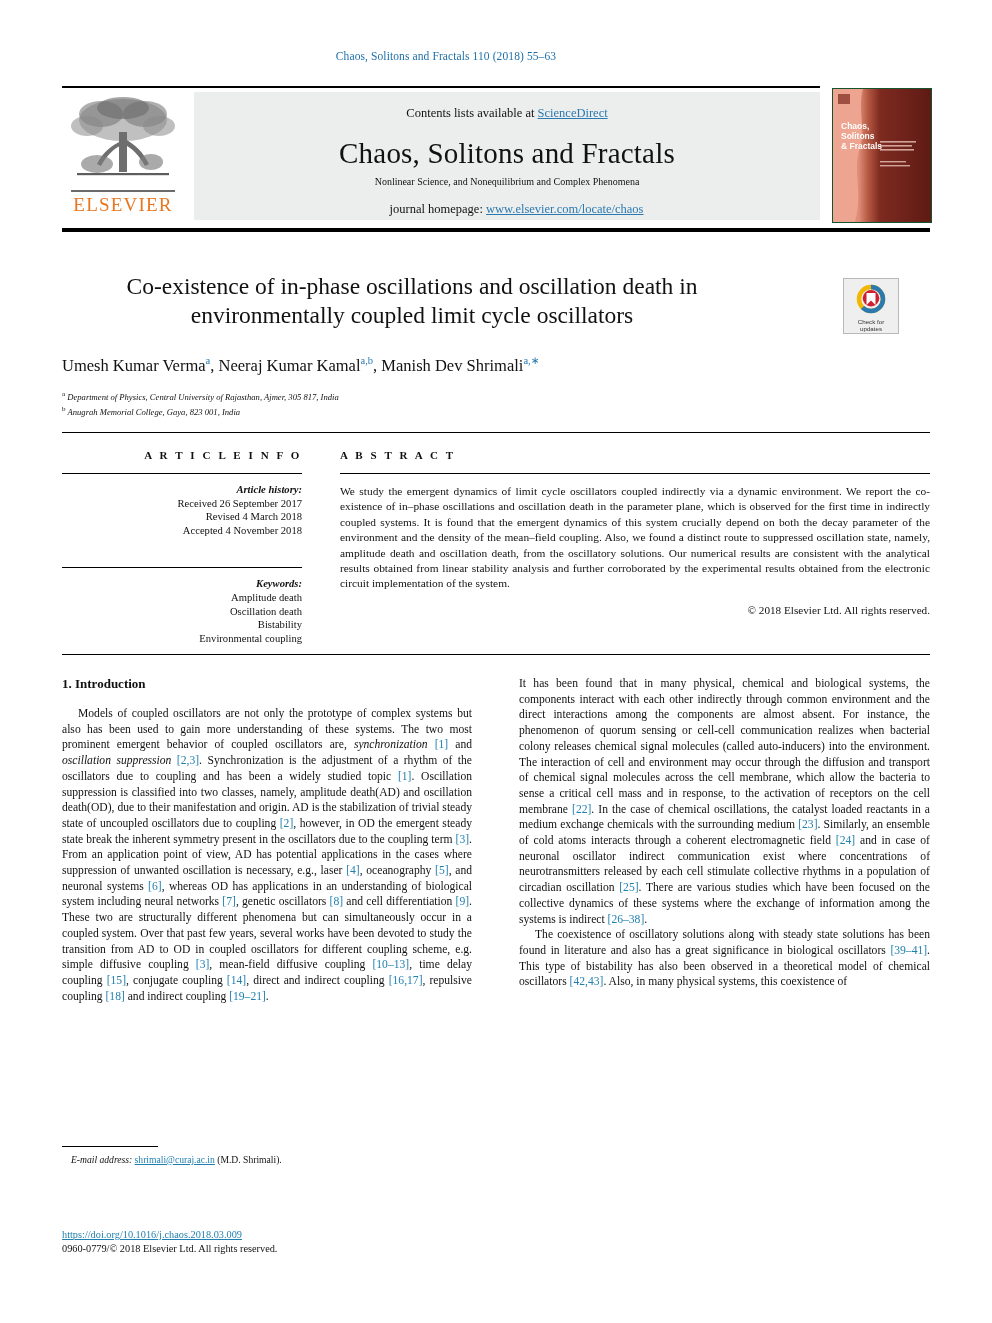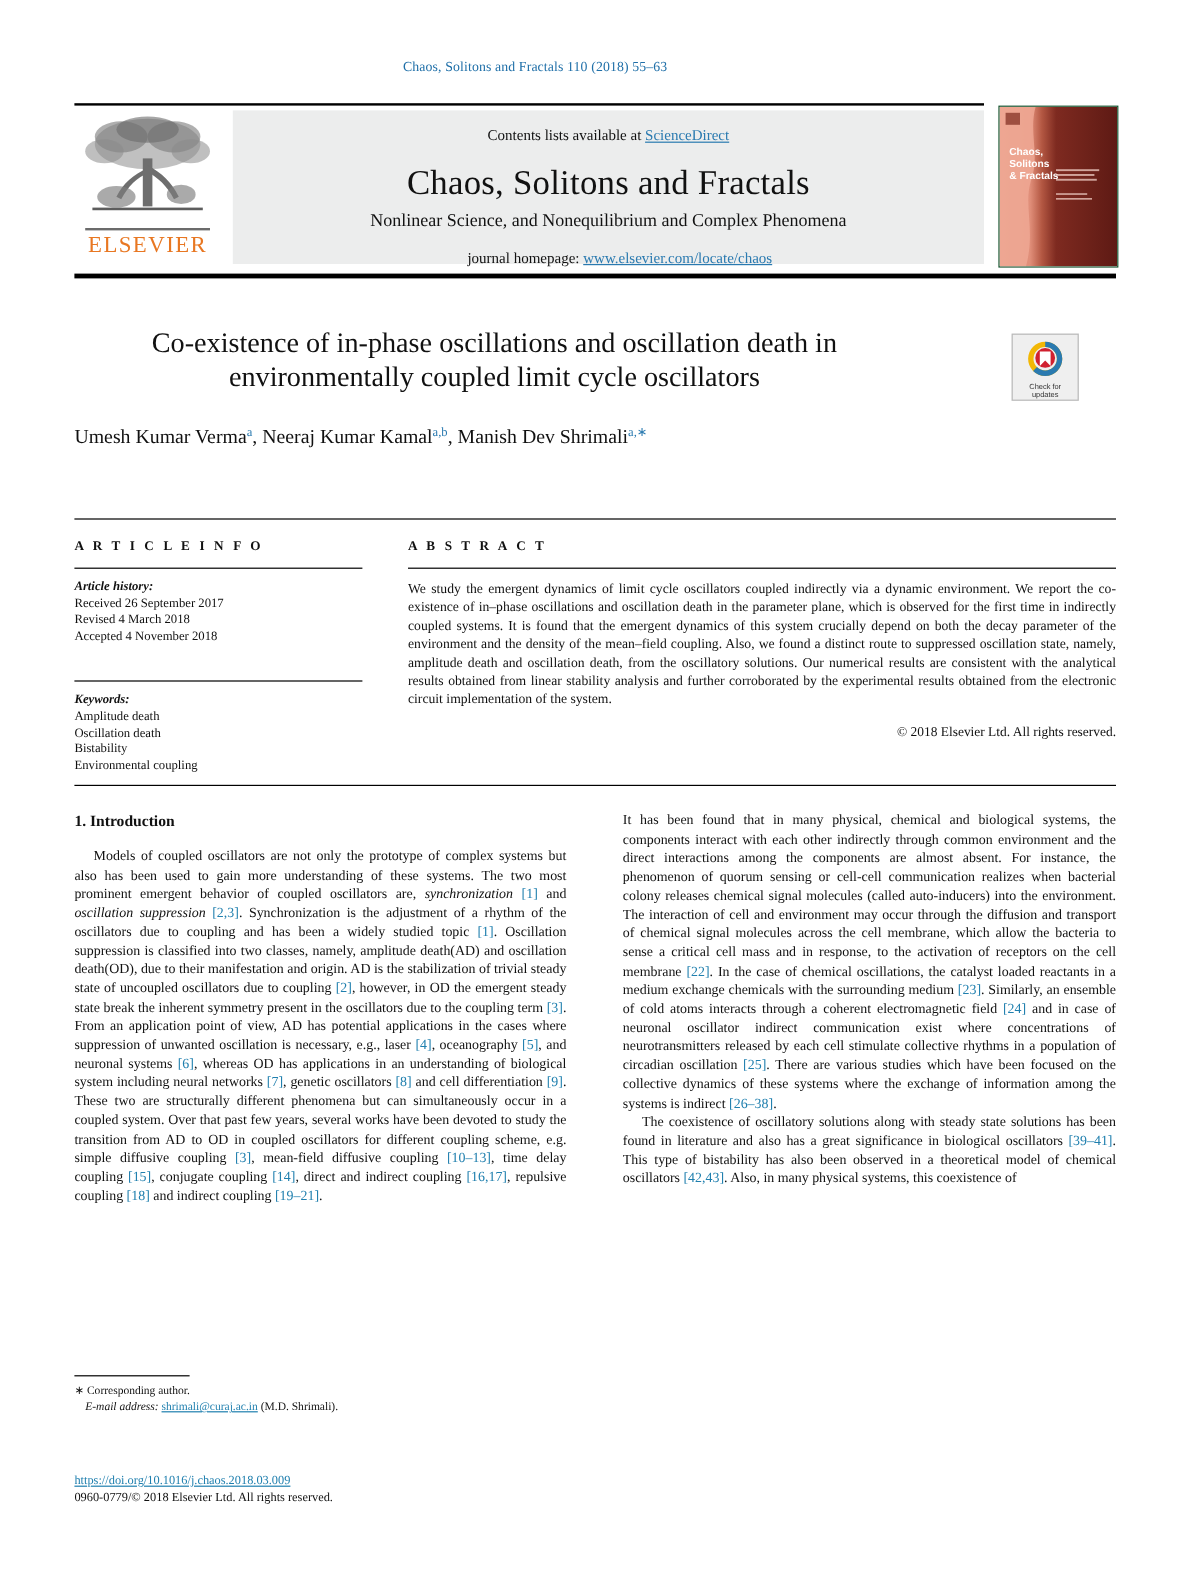--- a/index.html
+++ b/index.html
@@ -87,21 +87,21 @@
     color: #111;
   }
   .sd-link { color: #2a7ab0; }
   .journal-title {
     font-size: 29px;
     margin-top: 16px;
     color: #111;
     letter-spacing: .2px;
   }
   .journal-sub {
-    font-size: 15px;
+    font-size: 10px;
     margin-top: 6px;
     color: #111;
   }
   .homepage-line {
     font-size: 12.5px;
     margin-top: 15px;
     color: #111;
     padding-left: 19px;
   }
   .homepage-url { color: #2a7ab0; }
@@ -182,20 +182,21 @@
     left: 62px;
     width: 868px;
     height: 1px;
     background: #000;
   }
   .info-col {
     position: absolute;
     top: 449px;
     left: 62px;
     width: 240px;
+    text-align: right;
   }
   .abs-col {
     position: absolute;
     top: 449px;
     left: 340px;
     width: 590px;
   }
   .sechead {
     font-size: 11px;
     font-weight: bold;
@@ -366,20 +367,24 @@
         </g>
       </svg>
     </div>
   </div>
 
   <div class="heavy-rule"></div>
 
   <div class="title-block">
     <h1 class="paper-title">Co-existence of in-phase oscillations and oscillation death in environmentally coupled limit cycle oscillators</h1>
     <div class="authors">Umesh Kumar Verma<sup>a</sup>, Neeraj Kumar Kamal<sup>a,b</sup>, Manish Dev Shrimali<sup>a,</sup><sup>∗</sup></div>
+    <div class="affils">
+      <div><sup>a</sup> <span>Department of Physics, Central University of Rajasthan, Ajmer, 305 817, India</span></div>
+      <div><sup>b</sup> <span>Anugrah Memorial College, Gaya, 823 001, India</span></div>
+    </div>
   </div>
 
   <div class="crossmark">
     <svg width="30" height="30" viewBox="0 0 40 40" style="margin-top:5px">
       <circle cx="20" cy="20" r="16" fill="none" stroke="#f2b705" stroke-width="6"></circle>
       <path d="M20 4 a16 16 0 0 1 0 32 a16 16 0 0 1 -11.3 -4.7" fill="none" stroke="#2a7ab0" stroke-width="6"></path>
       <circle cx="20" cy="19" r="11" fill="#d0202f"></circle>
       <path d="M14 12 h12 v16 l-6 -6 l-6 6 z" fill="#ffffff"></path>
     </svg>
     <div class="crossmark-text">
@@ -424,24 +429,20 @@
     <p class="bodytext">Models of coupled oscillators are not only the prototype of complex systems but also has been used to gain more understanding of these systems. The two most prominent emergent behavior of coupled oscillators are, <i>synchronization</i> <span class="ref">[1]</span> and <i>oscillation suppression</i> <span class="ref">[2,3]</span>. Synchronization is the adjustment of a rhythm of the oscillators due to coupling and has been a widely studied topic <span class="ref">[1]</span>. Oscillation suppression is classified into two classes, namely, amplitude death(AD) and oscillation death(OD), due to their manifestation and origin. AD is the stabilization of trivial steady state of uncoupled oscillators due to coupling <span class="ref">[2]</span>, however, in OD the emergent steady state break the inherent symmetry present in the oscillators due to the coupling term <span class="ref">[3]</span>. From an application point of view, AD has potential applications in the cases where suppression of unwanted oscillation is necessary, e.g., laser <span class="ref">[4]</span>, oceanography <span class="ref">[5]</span>, and neuronal systems <span class="ref">[6]</span>, whereas OD has applications in an understanding of biological system including neural networks <span class="ref">[7]</span>, genetic oscillators <span class="ref">[8]</span> and cell differentiation <span class="ref">[9]</span>. These two are structurally different phenomena but can simultaneously occur in a coupled system. Over that past few years, several works have been devoted to study the transition from AD to OD in coupled oscillators for different coupling scheme, e.g. simple diffusive coupling <span class="ref">[3]</span>, mean-field diffusive coupling <span class="ref">[10–13]</span>, time delay coupling <span class="ref">[15]</span>, conjugate coupling <span class="ref">[14]</span>, direct and indirect coupling <span class="ref">[16,17]</span>, repulsive coupling <span class="ref">[18]</span> and indirect coupling <span class="ref">[19–21]</span>.</p>
   </div>
 
   <div class="col-right">
     <p class="bodytext" style="text-indent:0">It has been found that in many physical, chemical and biological systems, the components interact with each other indirectly through common environment and the direct interactions among the components are almost absent. For instance, the phenomenon of quorum sensing or cell-cell communication realizes when bacterial colony releases chemical signal molecules (called auto-inducers) into the environment. The interaction of cell and environment may occur through the diffusion and transport of chemical signal molecules across the cell membrane, which allow the bacteria to sense a critical cell mass and in response, to the activation of receptors on the cell membrane <span class="ref">[22]</span>. In the case of chemical oscillations, the catalyst loaded reactants in a medium exchange chemicals with the surrounding medium <span class="ref">[23]</span>. Similarly, an ensemble of cold atoms interacts through a coherent electromagnetic field <span class="ref">[24]</span> and in case of neuronal oscillator indirect communication exist where concentrations of neurotransmitters released by each cell stimulate collective rhythms in a population of circadian oscillation <span class="ref">[25]</span>. There are various studies which have been focused on the collective dynamics of these systems where the exchange of information among the systems is indirect <span class="ref">[26–38]</span>.</p>
     <p class="bodytext">The coexistence of oscillatory solutions along with steady state solutions has been found in literature and also has a great significance in biological oscillators <span class="ref">[39–41]</span>. This type of bistability has also been observed in a theoretical model of chemical oscillators <span class="ref">[42,43]</span>. Also, in many physical systems, this coexistence of</p>
   </div>
 
   <div class="footnote-rule"></div>
   <div class="footnote">
-    <div>
-      <span>∗</span>
-      <span>Corresponding author.</span>
-    </div>
     <div style="padding-left:9px">
       <span class="ital">E-mail address:</span>
       <a href="#" class="mail-link">shrimali@curaj.ac.in</a>
       <span>(M.D. Shrimali).</span>
     </div>
   </div>
 
   <div class="footer">
     <div><a href="#" class="doi-link">https://doi.org/10.1016/j.chaos.2018.03.009</a></div>
     <div>0960-0779/© 2018 Elsevier Ltd. All rights reserved.</div>

